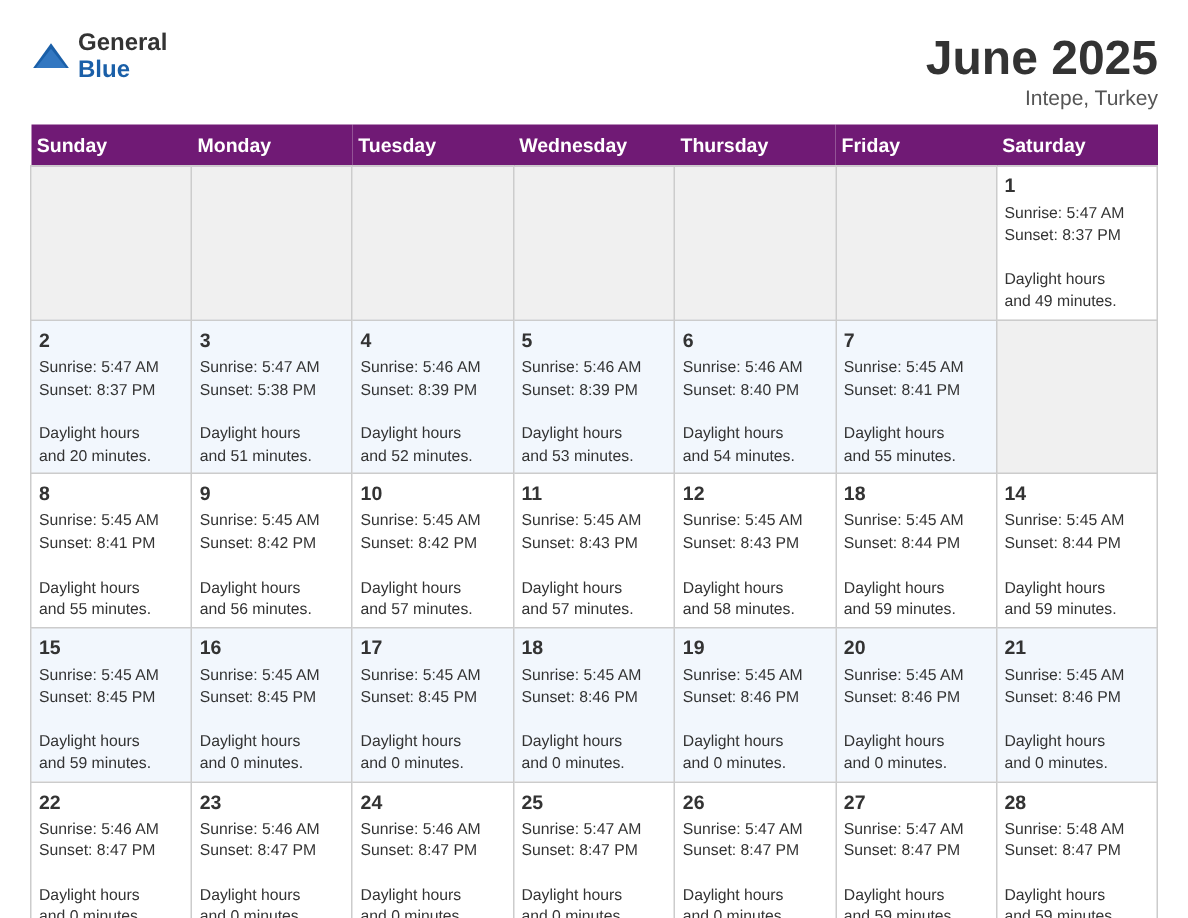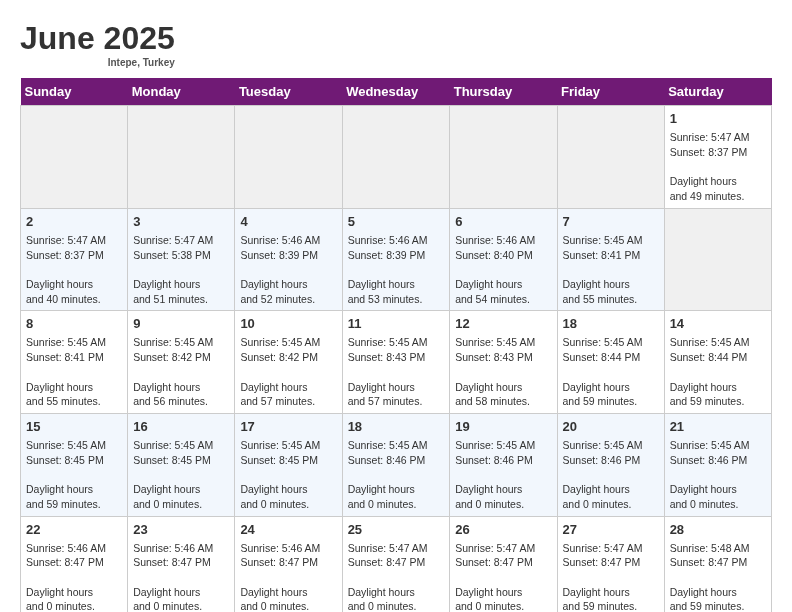--- a/index.html
+++ b/index.html
@@ -27,23 +27,22 @@
     }
     .title-block {
       text-align: right;
     }
     .month-title {
       font-size: 32px;
       font-weight: bold;
       color: #333;
     }
     .location {
-      font-size: 10px;
+      font-size: 14px;
       color: #555;
-      font-weight: bold;
     }
     table {
       width: 100%;
       border-collapse: collapse;
       font-size: 10.5px;
     }
     thead tr th {
       background-color: #701a75;
       color: #fff;
       padding: 6px 4px;
@@ -74,20 +73,30 @@
     }
     tbody tr:nth-child(even) td {
       background-color: #f2f7fd;
     }
     .empty { background-color: #f0f0f0 !important; }
   </style>
 </head>
 <body>
 
 <div class="header">
+  <div class="logo">
+    <svg class="logo-icon" viewBox="0 0 30 24" xmlns="http://www.w3.org/2000/svg">
+      <polygon points="15,2 28,20 2,20" fill="#1a5fa8"></polygon>
+      <polygon points="15,6 26,20 4,20" fill="#4a90d9" opacity="0.5"></polygon>
+    </svg>
+    <div>
+      <span style="font-size:16px;font-weight:bold;color:#333;">General</span><br>
+      <span style="font-size:16px;font-weight:bold;color:#1a5fa8;">Blue</span>
+    </div>
+  </div>
   <div class="title-block">
     <div class="month-title">June 2025</div>
     <div class="location">Intepe, Turkey</div>
   </div>
 </div>
 
 <table>
   <thead>
     <tr>
     <th>Sunday</th>
@@ -103,21 +112,21 @@
   <tr>
         <td class="empty"></td>
         <td class="empty"></td>
         <td class="empty"></td>
         <td class="empty"></td>
         <td class="empty"></td>
         <td class="empty"></td>
         <td><span class="day-num">1</span><span>Sunrise: 5:47 AM</span><br><span>Sunset: 8:37 PM</span><br><br><span>Daylight hours</span><br><span>and 49 minutes.</span></td>
       </tr>
       <tr>
-        <td><span class="day-num">2</span><span>Sunrise: 5:47 AM</span><br><span>Sunset: 8:37 PM</span><br><br><span>Daylight hours</span><br><span>and 40 minutes.</span></td>
+        <td><span class="day-num">2</span><span>Sunrise: 5:47 AM</span><br><span>Sunset: 8:37 PM</span><br><br><span>Daylight hours</span><br><span>and 20 minutes.</span></td>
         <td><span class="day-num">3</span><span>Sunrise: 5:47 AM</span><br><span>Sunset: 5:38 PM</span><br><br><span>Daylight hours</span><br><span>and 51 minutes.</span></td>
         <td><span class="day-num">4</span><span>Sunrise: 5:46 AM</span><br><span>Sunset: 8:39 PM</span><br><br><span>Daylight hours</span><br><span>and 52 minutes.</span></td>
         <td><span class="day-num">5</span><span>Sunrise: 5:46 AM</span><br><span>Sunset: 8:39 PM</span><br><br><span>Daylight hours</span><br><span>and 53 minutes.</span></td>
         <td><span class="day-num">6</span><span>Sunrise: 5:46 AM</span><br><span>Sunset: 8:40 PM</span><br><br><span>Daylight hours</span><br><span>and 54 minutes.</span></td>
         <td><span class="day-num">7</span><span>Sunrise: 5:45 AM</span><br><span>Sunset: 8:41 PM</span><br><br><span>Daylight hours</span><br><span>and 55 minutes.</span></td>
         <td class="empty"></td>
       </tr>
       <tr>
         <td><span class="day-num">8</span><span>Sunrise: 5:45 AM</span><br><span>Sunset: 8:41 PM</span><br><br><span>Daylight hours</span><br><span>and 55 minutes.</span></td>
         <td><span class="day-num">9</span><span>Sunrise: 5:45 AM</span><br><span>Sunset: 8:42 PM</span><br><br><span>Daylight hours</span><br><span>and 56 minutes.</span></td>

